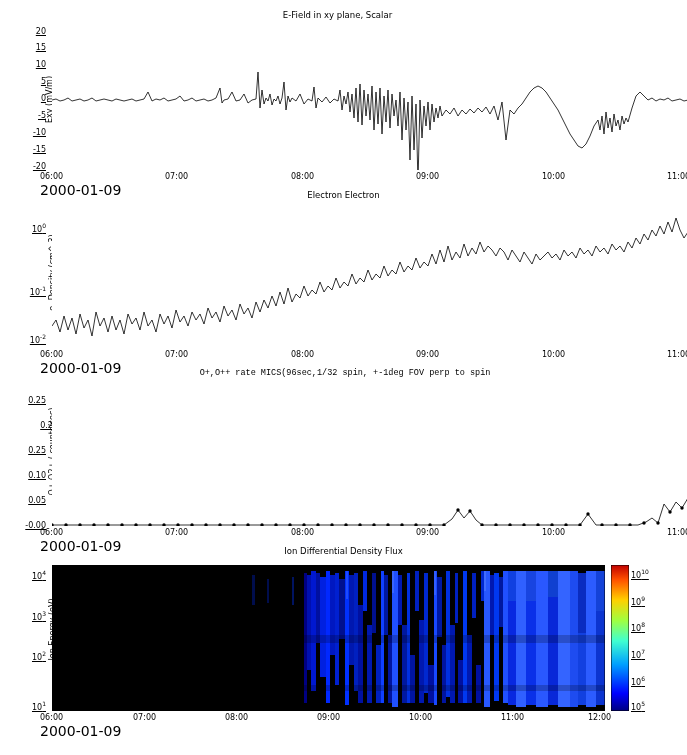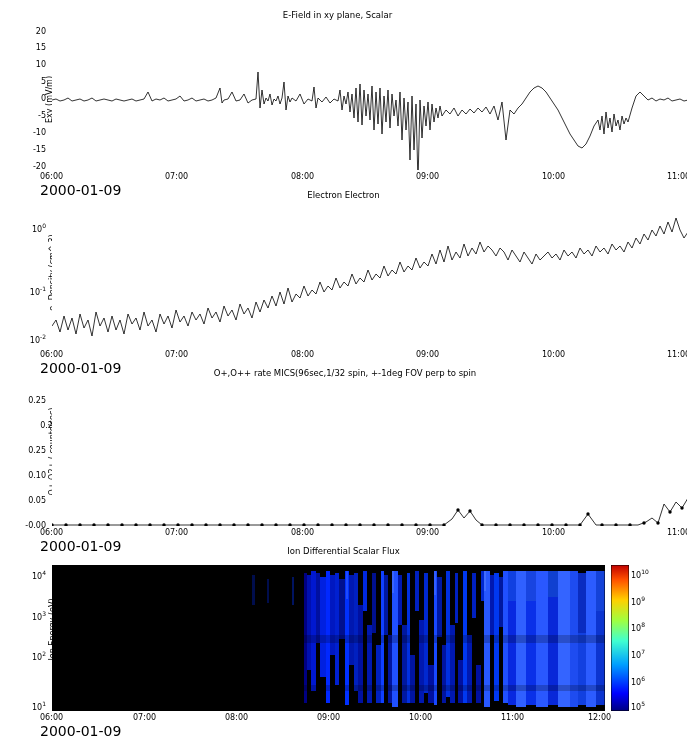--- a/index.html
+++ b/index.html
@@ -2,21 +2,21 @@
 <html><head>
 <meta charset="utf-8">
 <style>
   html,body{margin:0;padding:0;background:#ffffff;}
   body{width:687px;height:755px;position:relative;font-family:"DejaVu Sans",sans-serif;color:#000;}
   .panel{position:absolute;}
   .plotbox{position:absolute;border:1px solid #000;box-sizing:border-box;background:#fff;}
   .title{position:absolute;font-size:8.5px;text-align:center;white-space:nowrap;}
   .ylabel{position:absolute;font-size:8px;white-space:nowrap;transform-origin:50% 50%;transform:rotate(-90deg);}
   .tick{position:absolute;font-size:8px;white-space:nowrap;}
-  .ytick{position:absolute;font-size:8px;white-space:nowrap;text-align:right;}
+  .ytick{position:absolute;font-size:8px;white-space:nowrap;text-align:right;text-decoration:underline;}
   .datestamp{position:absolute;font-size:14px;white-space:nowrap;}
   svg{display:block;}
 </style>
 </head>
 <body>
 
 <div class="panel">
   <div class="title" style="left:165px;top:10px;width:345px;">E-Field in xy plane, Scalar</div>
   <div class="ylabel" style="left:-6px;top:95px;width:110px;text-align:center;">Exy (mV/m)</div>
 
@@ -68,21 +68,21 @@
   <div class="tick" style="left:165px;top:350px;">07:00</div>
   <div class="tick" style="left:291px;top:350px;">08:00</div>
   <div class="tick" style="left:416px;top:350px;">09:00</div>
   <div class="tick" style="left:542px;top:350px;">10:00</div>
   <div class="tick" style="left:667px;top:350px;">11:00</div>
 
   <div class="datestamp" style="left:40px;top:360px;">2000-01-09</div>
 </div>
 
 <div class="panel">
-  <div class="title" style="left:110px;top:368px;width:470px;">O+,O++ rate MICS(96sec,1/32 spin, +-1deg FOV perp to spin</div>
+  <div class="title" style="left:110px;top:368px;width:470px;font-family:Liberation Mono, monospace;">O+,O++ rate MICS(96sec,1/32 spin, +-1deg FOV perp to spin</div>
   <div class="ylabel" style="left:-18px;top:447px;width:140px;text-align:center;">O+,O2+ ( counts/sec)</div>
 
   <div class="ytick" style="left:10px;top:396px;width:36px;">0.25</div>
   <div class="ytick" style="left:22px;top:421px;width:36px;">0.20</div>
   <div class="ytick" style="left:10px;top:446px;width:36px;">0.25</div>
   <div class="ytick" style="left:10px;top:471px;width:36px;">0.10</div>
   <div class="ytick" style="left:10px;top:496px;width:36px;">0.05</div>
   <div class="ytick" style="left:8px;top:521px;width:38px;">-0.00</div>
 
   <div class="plotbox" style="left:52px;top:386px;width:754px;height:140px;"></div>
@@ -156,21 +156,21 @@
   <div class="tick" style="left:165px;top:528px;">07:00</div>
   <div class="tick" style="left:291px;top:528px;">08:00</div>
   <div class="tick" style="left:416px;top:528px;">09:00</div>
   <div class="tick" style="left:542px;top:528px;">10:00</div>
   <div class="tick" style="left:667px;top:528px;">11:00</div>
 
   <div class="datestamp" style="left:40px;top:538px;">2000-01-09</div>
 </div>
 
 <div class="panel">
-  <div class="title" style="left:171px;top:546px;width:345px;">Ion Differential Scalar Flux</div>
+  <div class="title" style="left:171px;top:546px;width:345px;">Ion Differential Density Flux</div>
   <div class="ylabel" style="left:-13px;top:625px;width:130px;text-align:center;">Ion Energy (eV)</div>
 
   <div class="ytick" style="left:12px;top:569px;width:34px;">10<sup style="font-size:6px;">4</sup></div>
   <div class="ytick" style="left:12px;top:610px;width:34px;">10<sup style="font-size:6px;">3</sup></div>
   <div class="ytick" style="left:12px;top:650px;width:34px;">10<sup style="font-size:6px;">2</sup></div>
   <div class="ytick" style="left:12px;top:700px;width:34px;">10<sup style="font-size:6px;">1</sup></div>
 
   <svg class="panel" style="left:52px;top:565px;" width="553" height="146" viewBox="0 0 553 146">
     <defs>
       <linearGradient id="cb" x1="0" y1="1" x2="0" y2="0">

